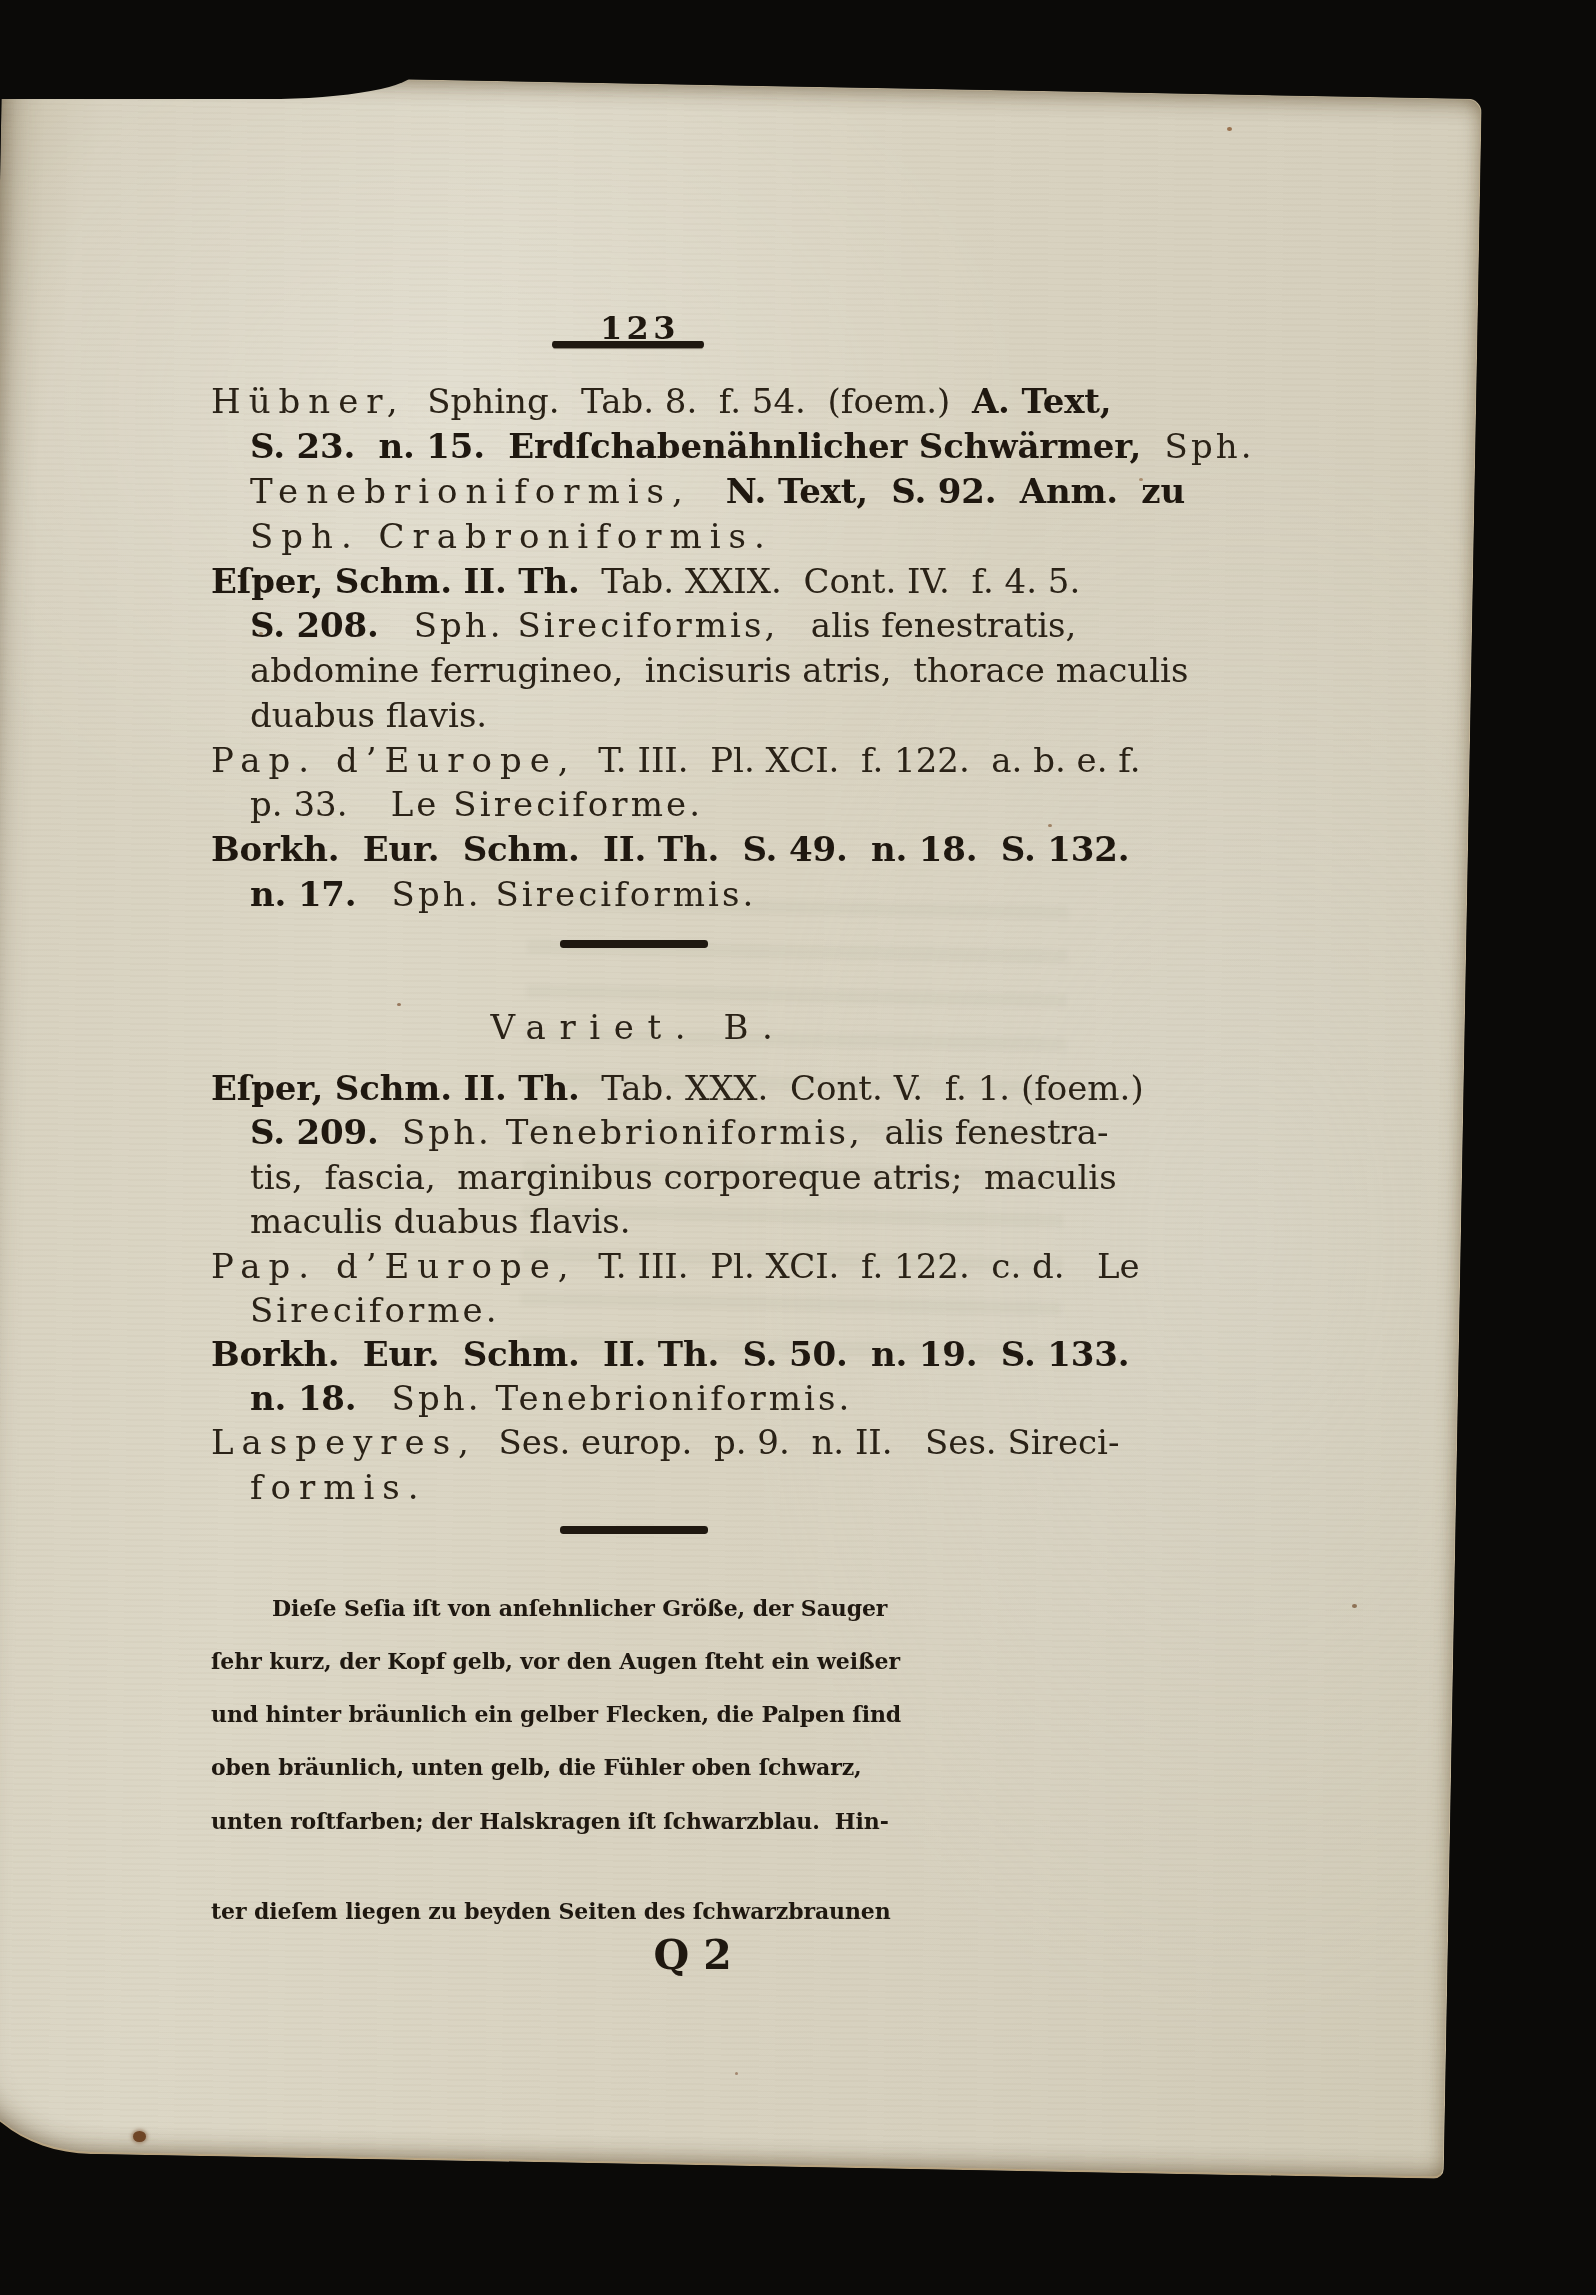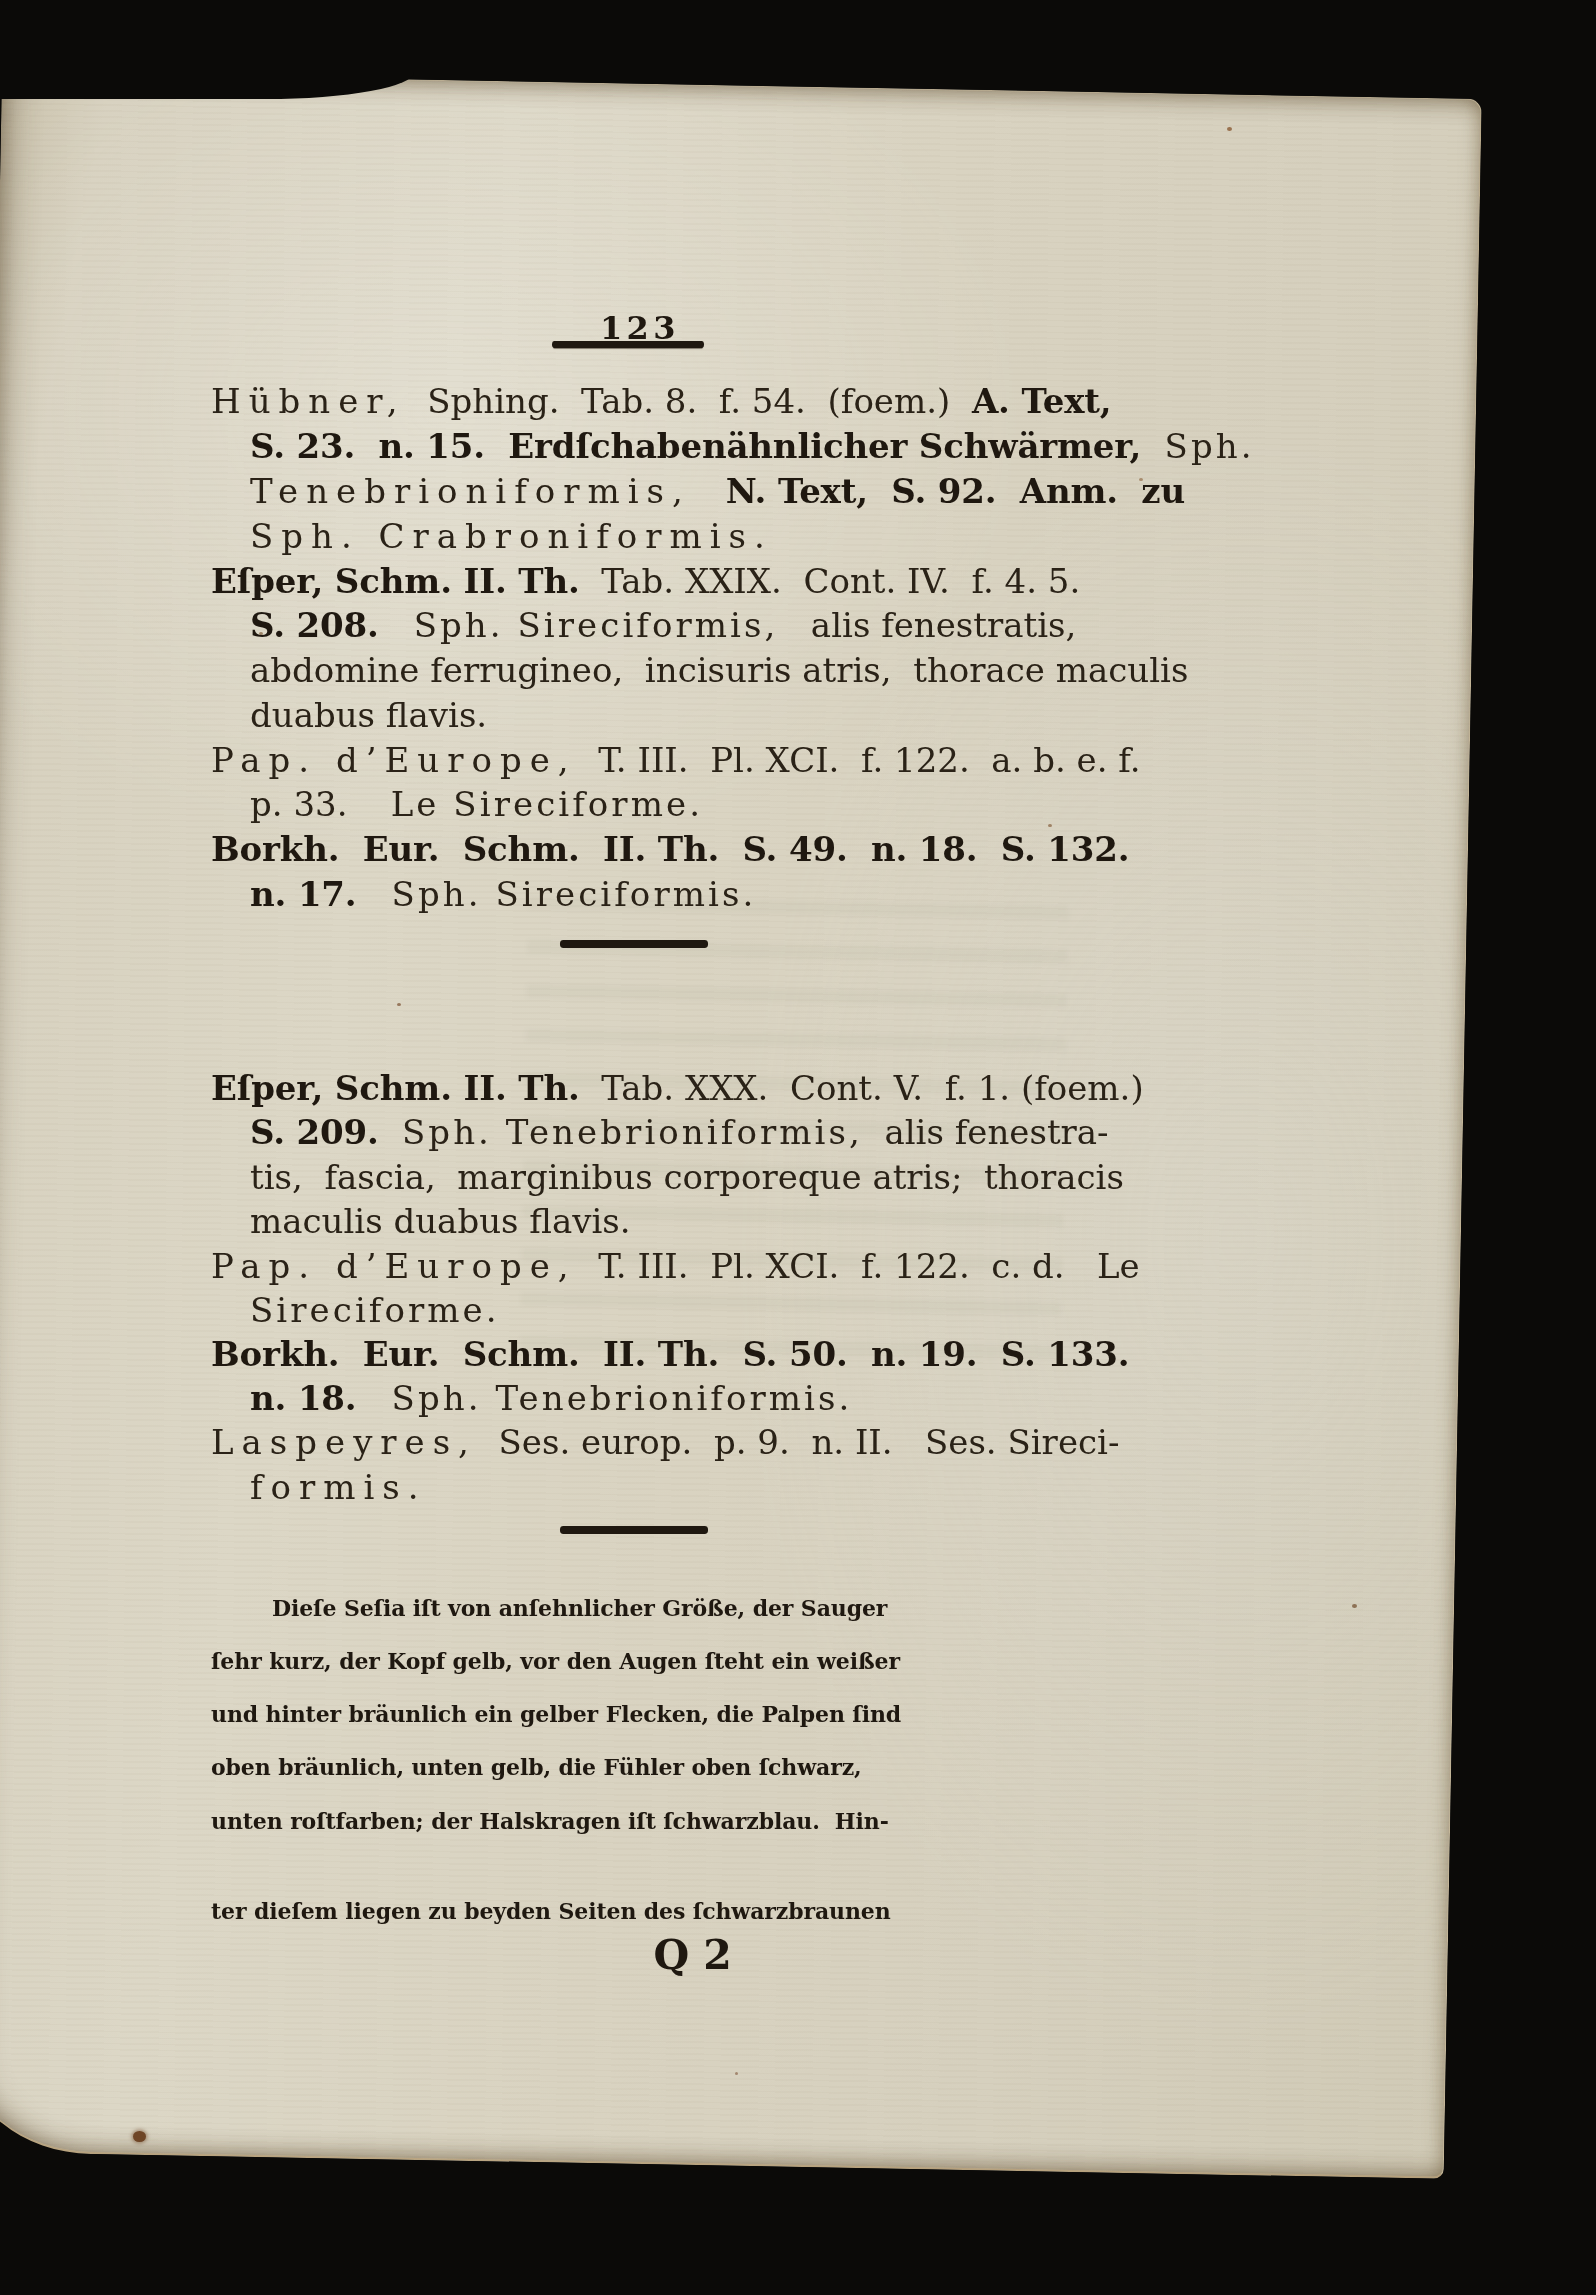--- a/index.html
+++ b/index.html
@@ -127,25 +127,26 @@
       <div class="tline" style="top: 653px; left: 250px;"><span class="seg rom">abdomine ferrugineo,  incisuris atris,  thorace maculis</span></div>
       <div class="tline" style="top: 698px; left: 250px;"><span class="seg rom">duabus flavis.</span></div>
       <div class="tline" style="top: 743px; left: 211px;"><span class="seg romsp">Pap. d’Europe,</span><span class="seg rom">  T. III.  Pl. XCI.  f. 122.  a. b. e. f.</span></div>
       <div class="tline" style="top: 787px; left: 250px;"><span class="seg rom">p. 33.    </span><span class="seg romsp2">Le Sireciforme.</span></div>
       <div class="tline" style="top: 832px; left: 211px;"><span class="seg frak">Borkh.  Eur.  Schm.  II. Th.  S. 49.  n. 18.  S. 132.</span></div>
       <div class="tline" style="top: 877px; left: 250px;"><span class="seg frak">n. 17.   </span><span class="seg romsp2">Sph. Sireciformis.</span></div>
     </div>
 
   <div class="rule rule1"></div>
 
+  <div class="heading">Variet. B.</div>
 
   <div id="refs2">
       <div class="tline" style="top: 1071px; left: 211px;"><span class="seg frak">Eſper, Schm. II. Th.</span><span class="seg rom">  Tab. XXX.  Cont. V.  f. 1. (foem.)</span></div>
       <div class="tline" style="top: 1115px; left: 250px;"><span class="seg frak">S. 209.  </span><span class="seg romsp2">Sph. Tenebrioniformis,</span><span class="seg rom">  alis fenestra-</span></div>
-      <div class="tline" style="top: 1160px; left: 250px;"><span class="seg rom">tis,  fascia,  marginibus corporeque atris;  thoracis</span></div>
+      <div class="tline" style="top: 1160px; left: 250px;"><span class="seg rom">tis,  fascia,  marginibus corporeque atris;  maculis</span></div>
       <div class="tline" style="top: 1204px; left: 250px;"><span class="seg rom">maculis duabus flavis.</span></div>
       <div class="tline" style="top: 1249px; left: 211px;"><span class="seg romsp">Pap. d’Europe,</span><span class="seg rom">  T. III.  Pl. XCI.  f. 122.  c. d.   Le</span></div>
       <div class="tline" style="top: 1293px; left: 250px;"><span class="seg romsp2">Sireciforme.</span></div>
       <div class="tline" style="top: 1337px; left: 211px;"><span class="seg frak">Borkh.  Eur.  Schm.  II. Th.  S. 50.  n. 19.  S. 133.</span></div>
       <div class="tline" style="top: 1381px; left: 250px;"><span class="seg frak">n. 18.   </span><span class="seg romsp2">Sph. Tenebrioniformis.</span></div>
       <div class="tline" style="top: 1425px; left: 211px;"><span class="seg romsp">Laspeyres,</span><span class="seg rom">  Ses. europ.  p. 9.  n. II.   Ses. Sireci-</span></div>
       <div class="tline" style="top: 1470px; left: 250px;"><span class="seg romsp">formis.</span></div>
     </div>
 
   <div class="rule rule2"></div>

